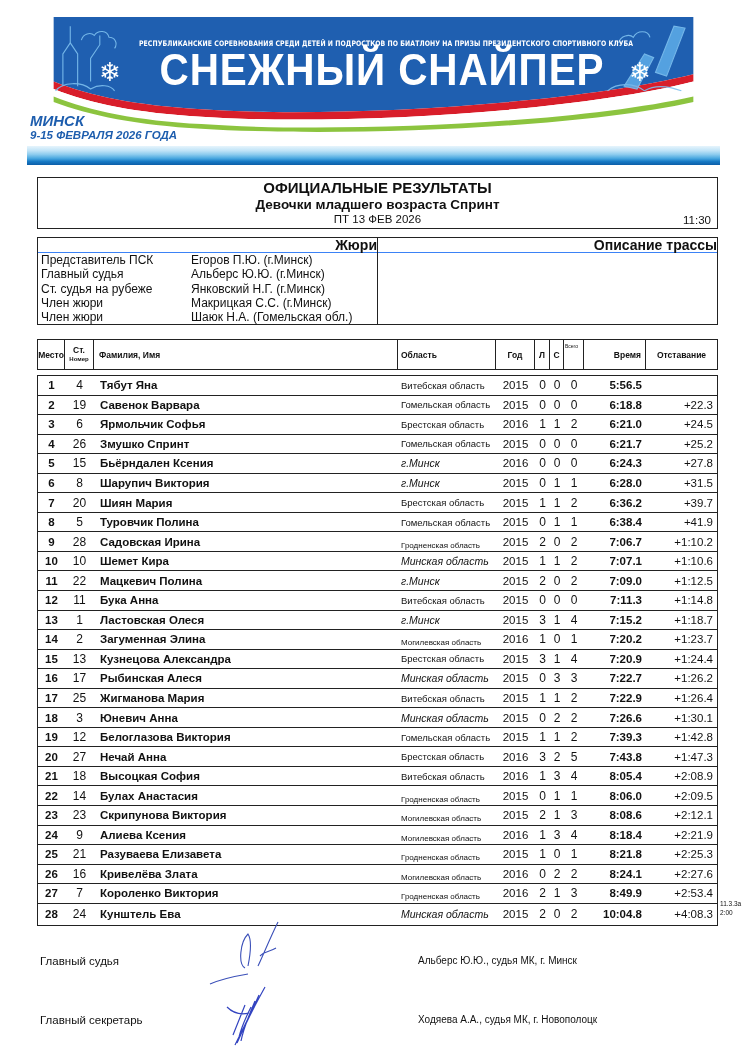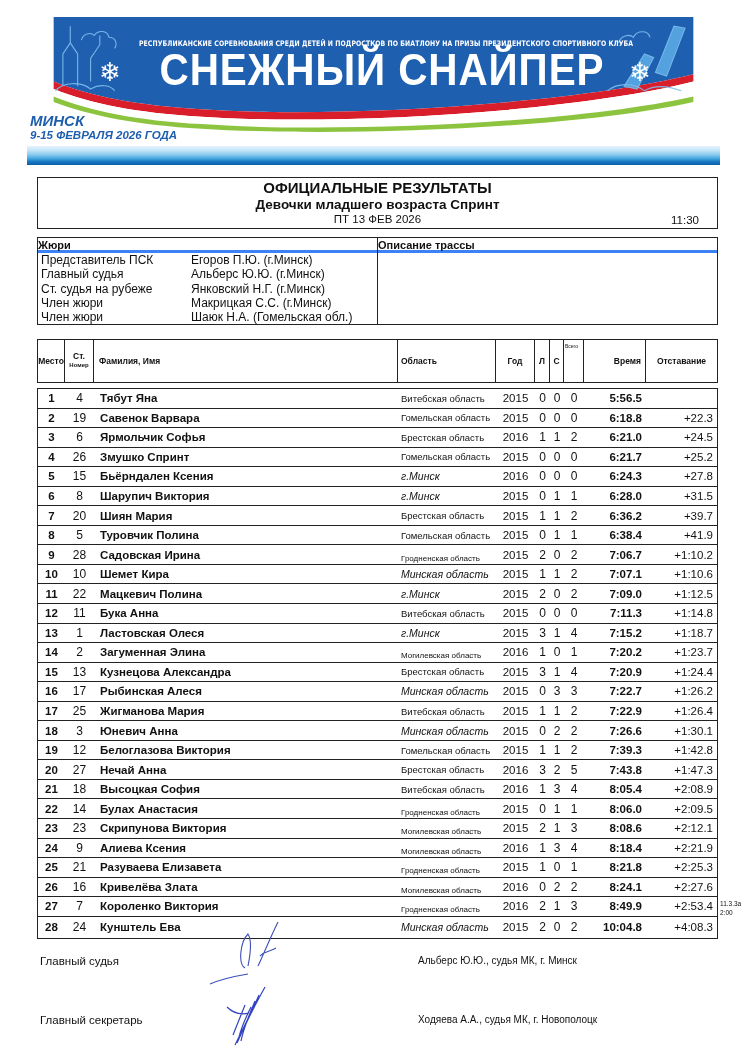--- a/index.html
+++ b/index.html
@@ -35,38 +35,38 @@
     background: linear-gradient(#e6f4fc 0%, #bfe3f7 25%, #8ccbee 45%, #4aa8e0 65%, #1679c4 82%, #0c5ea8 100%); }
 
   
   .title-box {
     position: absolute; left: 37px; top: 177px; width: 681px; height: 52px;
     border: 1.5px solid #222; text-align: center;
   }
   .title-main { font-size: 15px; font-weight: bold; margin-top: 1px; }
   .title-sub { font-size: 13.5px; font-weight: bold; margin-top: 1px; }
   .title-date { font-size: 11.5px; margin-top: 1px; }
-  .title-time { position: absolute; right: 18px; bottom: 2px; font-size: 11.5px; }
+  .title-time { position: absolute; right: 6px; bottom: 2px; font-size: 11.5px; }
 
   
   .jury-box {
     position: absolute; left: 37px; top: 237px; width: 681px; height: 88px;
     border: 1px solid #222; display: flex;
   }
   .jury-left { width: 340px; border-right: 1px solid #222; }
   .jury-right { flex: 1; }
-  .box-head { height: 15px; border-bottom: 3px solid #3b82f6; font-size: 11px; font-weight: bold; text-align: left; line-height: 14px; }
+  .box-head { height: 15px; border-bottom: 1px solid #3b82f6; font-size: 14px; font-weight: bold; text-align: right; line-height: 14px; }
   .jury-row { display: flex; font-size: 12px; height: 14.3px; line-height: 14px; }
   .jury-role { width: 153px; padding-left: 3px; }
   .jury-name { flex: 1; }
 
   
   .table { position: absolute; left: 37px; top: 339px; width: 681px; }
   .thead {
-    display: flex; height: 44px; border: 1px solid #222; font-size: 8.5px; font-weight: bold;
+    display: flex; height: 31px; border: 1px solid #222; font-size: 8.5px; font-weight: bold;
     align-items: stretch;
   }
   .thead > div { border-right: 1px solid #222; display: flex; align-items: center; }
   .thead > div:last-child { border-right: none; }
   .c-place { width: 27px; justify-content: center; }
   .c-bib { width: 29px; justify-content: center; text-align: center; line-height: 9px; flex-direction: column; }
   .c-name { width: 304px; padding-left: 5px; }
   .c-region { width: 98px; padding-left: 3px; }
   .c-year { width: 39px; justify-content: center; }
   .c-l { width: 15px; justify-content: center; }

